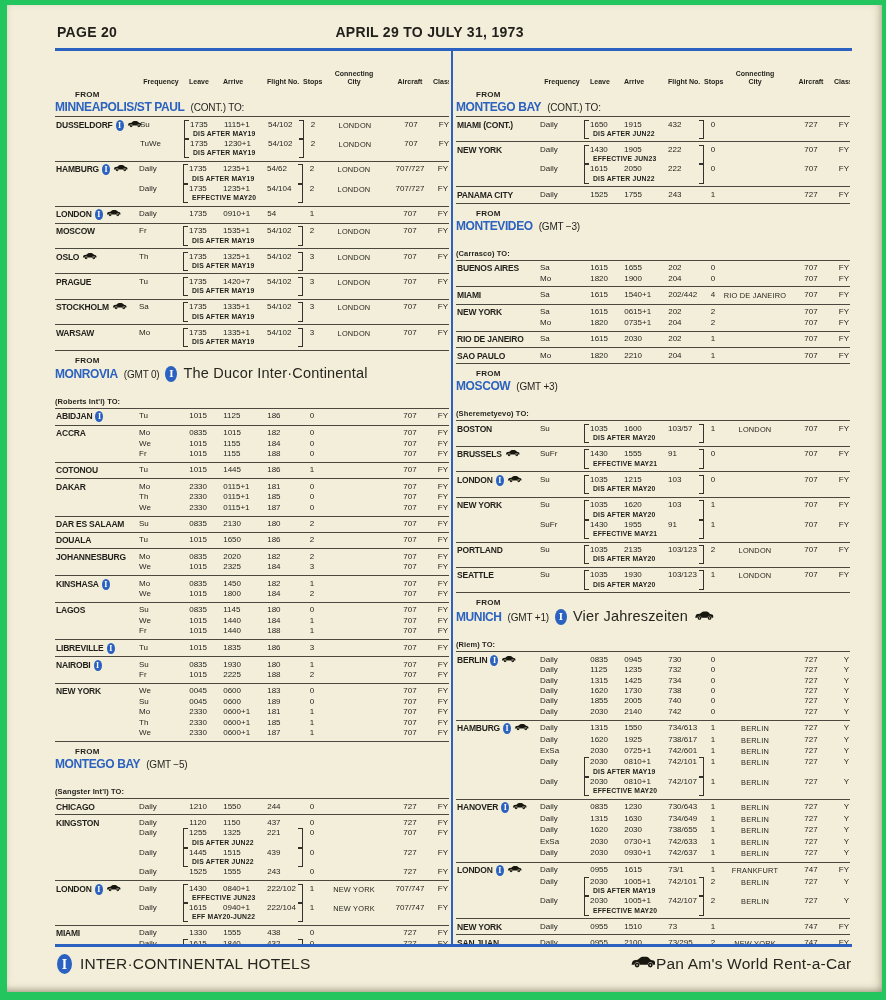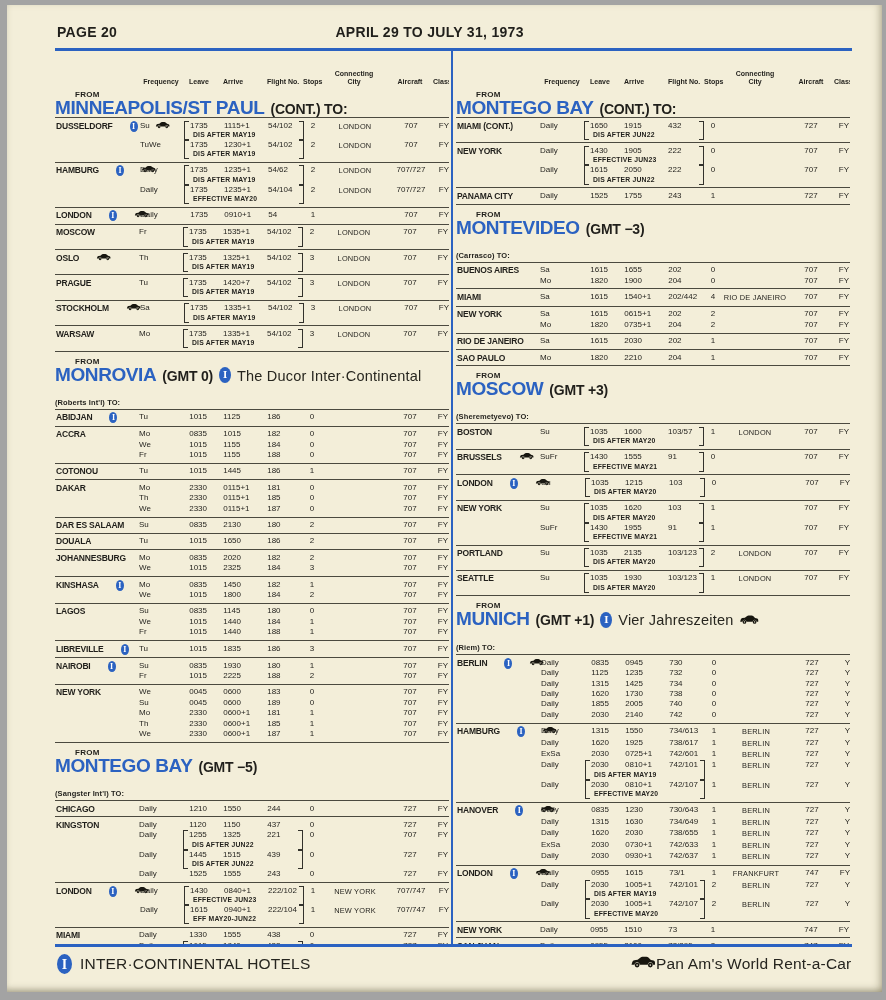--- a/index.html
+++ b/index.html
@@ -1,16 +1,16 @@
 <!DOCTYPE html>
 <html><head>
 <meta charset="utf-8">
 <style>
   html,body{margin:0;padding:0;background:#0d0c09;}
-  .scan{position:relative;width:886px;height:1000px;background:#a3a3a3;overflow:hidden;
+  .scan{position:relative;width:886px;height:1000px;background:#22c55e;overflow:hidden;
         font-family:"Liberation Sans",sans-serif;color:#201f1b;}
   .paper{position:absolute;left:7px;top:5px;width:875px;height:987px;background:#f3eed9;
          box-shadow:inset -6px 0 8px -4px rgba(120,110,80,.45), inset 0 -5px 7px -3px rgba(90,85,60,.5);}
   .content{position:absolute;left:48px;top:3px;width:797px;}
   .pghead{position:relative;height:40px;}
   .pgnum{position:absolute;left:2px;top:16px;font-size:14px;font-weight:bold;letter-spacing:.3px;}
   .pgdate{position:absolute;left:47%;top:16px;transform:translateX(-50%);font-size:14px;font-weight:bold;letter-spacing:.3px;white-space:nowrap;}
   .rule{height:3px;background:#2b62c1;}
   .cols{display:flex;height:893px;overflow:hidden;}
   .col{width:394px;overflow:hidden;}
@@ -22,27 +22,27 @@
   .chead-wrap{display:flex;}
   .chead-dest{width:84px;}
   .chead-flights{width:310px;}
   .lab-c{text-align:center;}
   .lab-r{text-align:right;}
   .sched-labs{display:grid;grid-template-columns:34px 44px 1fr;padding-left:6px;}
   
   .section{margin-top:5px;}
   .fromlab{font-size:8px;font-weight:bold;letter-spacing:.3px;margin-left:20px;}
   .cityline{display:flex;align-items:baseline;gap:6px;white-space:nowrap;}
-  .city{font-size:19px;font-weight:bold;color:#2b62c1;letter-spacing:-.4px;line-height:17px;}
-  .meta{font-size:14px;font-weight:bold;letter-spacing:-.2px;}
+  .city{font-size:12px;font-weight:bold;color:#2b62c1;letter-spacing:-.4px;line-height:17px;}
+  .meta{font-size:10px;font-weight:normal;letter-spacing:-.2px;}
   .hname{font-size:14.5px;color:#27261f;letter-spacing:.2px;}
   .subline{font-size:7.5px;font-weight:bold;letter-spacing:.1px;margin-top:14px;margin-bottom:2px;}
   .dtable{border-bottom:1px solid #4b493f;}
   .dest-row{display:flex;border-top:1px solid #4b493f;padding:2.5px 0 2.5px 0;}
-  .dest-cell{width:84px;padding-left:1px;font-size:8.5px;font-weight:bold;letter-spacing:-.2px;line-height:10px;display:flex;align-items:flex-start;gap:17px;white-space:nowrap;}
+  .dest-cell{width:84px;padding-left:1px;font-size:8.5px;font-weight:bold;letter-spacing:-.2px;line-height:10px;display:flex;align-items:flex-start;gap:3px;white-space:nowrap;}
   .flights{width:310px;}
   .fcell{overflow:visible;white-space:nowrap;}
   .swrap{display:flex;align-items:stretch;padding-left:0;}
   .brL,.brR{width:4px;border:1.2px solid #33322c;}
   .brL{border-right:none;margin-right:1px;}
   .brR{border-left:none;margin-left:1px;}
   .brX{width:6.2px;}
   .slines{flex:1;padding-top:0;}
   .times{display:grid;grid-template-columns:34px 44px 1fr;}
   .note{font-size:6.8px;font-weight:bold;letter-spacing:.2px;line-height:8px;padding-left:3px;padding-bottom:1px;}

